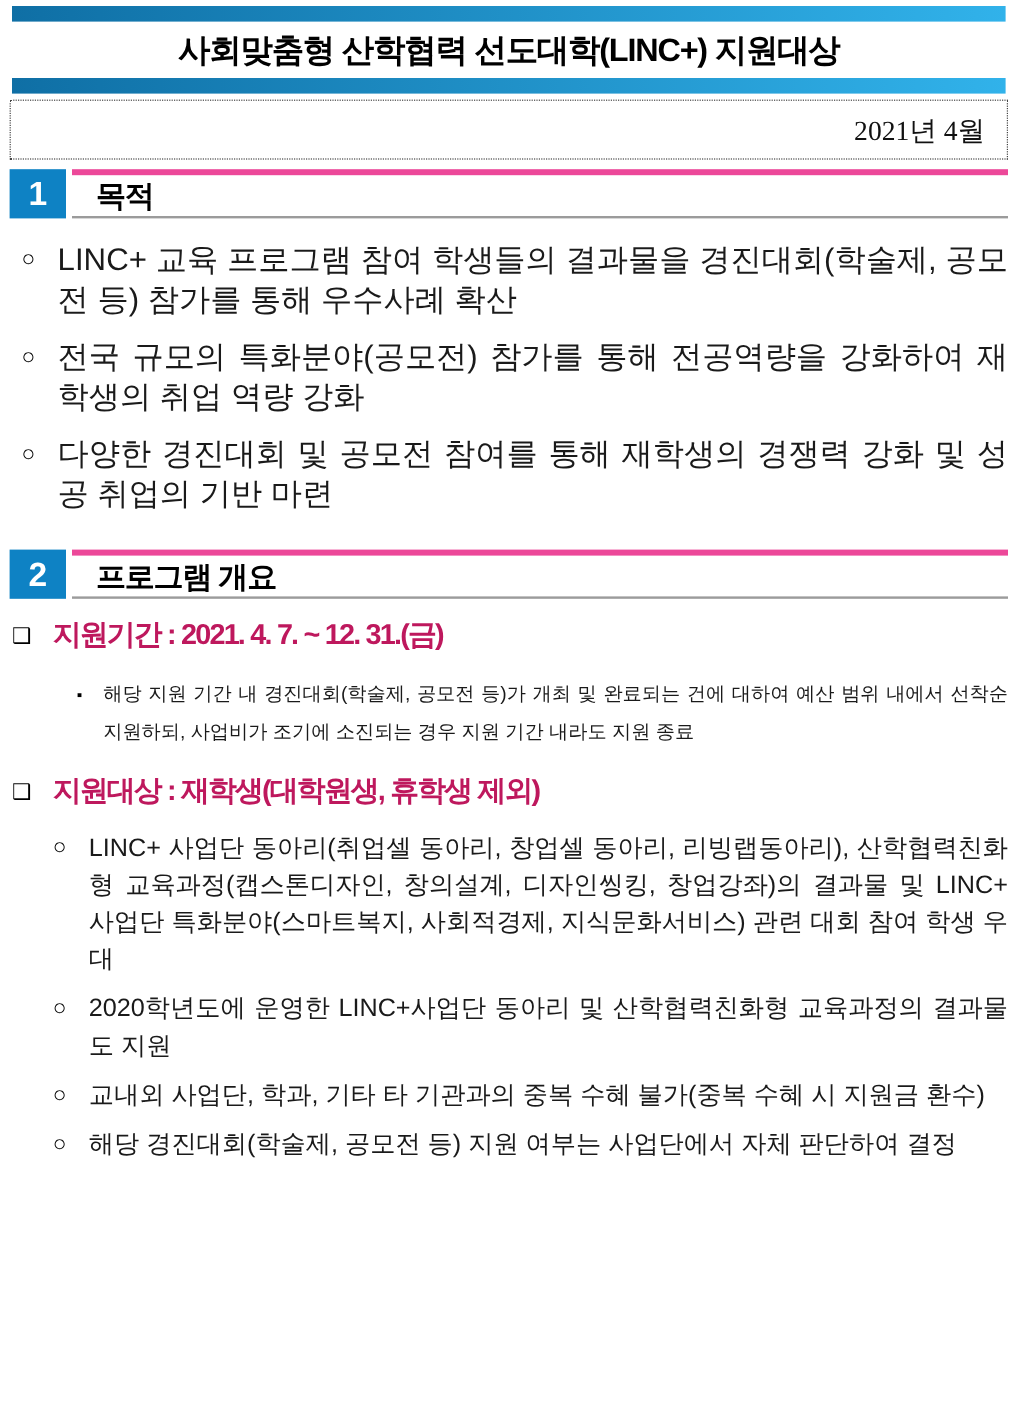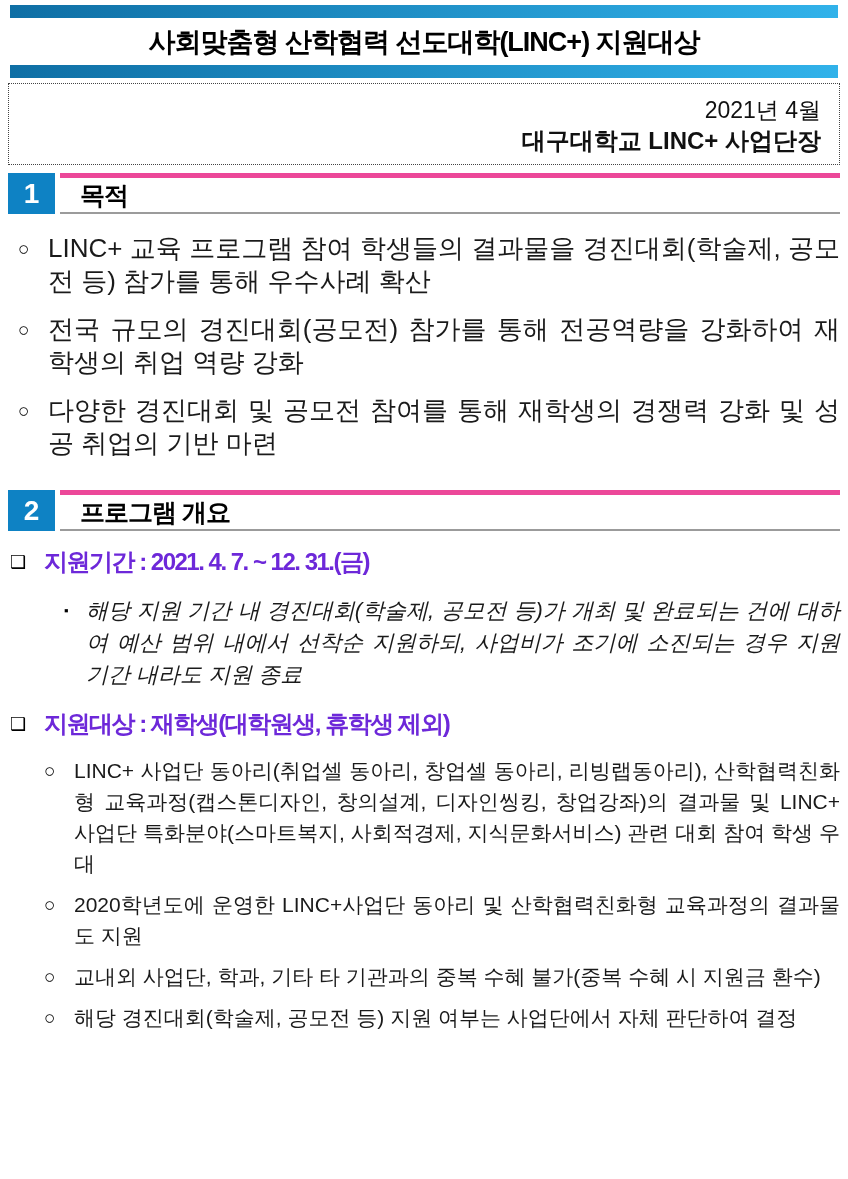--- a/index.html
+++ b/index.html
@@ -30,21 +30,21 @@
 
   
   .intro-box {
     margin-top: 5px; border: 1px dotted #444;
     padding: 6px 12px 8px 12px;
   }
   .intro-para {
     margin: 0; font-size: 21px; line-height: 32px; color: #1a1a1a;
     text-indent: 24px; text-align: justify; word-break: break-all;
   }
-  .intro-date { margin-top: 6px; text-align: right; font-size: 23px; line-height: 28px; padding-right: 6px; }
+  .intro-date { margin-top: 6px; text-align: right; font-size: 23px; line-height: 28px; padding-right: 6px; font-family: Liberation Serif, serif; }
   .intro-sign { margin-top: 2px; text-align: right; font-size: 24px; line-height: 30px; font-weight: bold; padding-right: 6px; }
 
   
   .sec { display: flex; margin-top: 8px; height: 41px; }
   .sec.second { margin-top: 30px; }
   .sec-num {
     width: 47px; height: 41px; flex: 0 0 47px;
     background: var(--num-bg, #0e82c4);
     color: #fff; font-size: 28px; font-weight: bold;
     display: flex; align-items: center; justify-content: center;
@@ -66,68 +66,67 @@
     flex: 1; font-size: 26px; line-height: 33px; color: #1a1a1a;
     text-align: justify; word-break: break-all;
   }
   .blist.lv1 { padding-left: 10px; }
   .blist.lv1 li { margin-top: 15px; }
   .blist.lv1 li:first-child { margin-top: 18px; }
 
   
   .hrow { display: flex; align-items: flex-start; padding-left: 2px; }
   .hrow .hmarker { flex: 0 0 34px; font-size: 18px; line-height: 34px; font-weight: bold; color: #000; }
-  .hrow .htext { flex: 1; font-size: 24px; line-height: 34px; font-weight: bold; letter-spacing: -1.5px; color: #6d28d9; }
+  .hrow .htext { flex: 1; font-size: 24px; line-height: 34px; font-weight: bold; letter-spacing: -1.5px; color: #be185d; }
   .hrow.period { margin-top: 14px; }
   .hrow.target { margin-top: 16px; }
 
   
   .subbullet { display: flex; margin-top: 16px; padding-left: 56px; }
   .subbullet .smarker { flex: 0 0 22px; font-size: 13px; line-height: 32px; color: #000; }
   .subbullet .stext {
-    flex: 1; font-size: 22px; line-height: 32px; color: #1a1a1a;
-    text-align: justify; word-break: break-all; font-style: italic;
+    flex: 1; font-size: 16px; line-height: 32px; color: #1a1a1a;
+    text-align: justify; word-break: break-all;
   }
 
   
   .blist.lv2 { padding-left: 36px; }
   .blist.lv2 li { margin-top: 10px; }
   .blist.lv2 li:first-child { margin-top: 14px; }
   .blist.lv2 .btext { font-size: 21px; line-height: 31px; }
   .blist.lv2 .marker { line-height: 31px; }
 </style>
 </head>
 <body>
 
 <div class="page">
 
   <div class="hbar top"></div>
   <div class="subtitle">사회맞춤형 산학협력 선도대학(LINC+) 지원대상</div>
   <div class="hbar bottom"></div>
 
   <div class="intro-box">
     <div class="intro-date">2021년 4월</div>
-    <div class="intro-sign">대구대학교 LINC+ 사업단장</div>
   </div>
 
   <div class="sec">
     <div class="sec-num">1</div>
     <div class="sec-rule">
       <span class="sec-title">목적</span>
     </div>
   </div>
 
   <ul class="blist lv1">
     <li class="bullet">
       <span class="marker">○</span>
       <span class="btext">LINC+ 교육 프로그램 참여 학생들의 결과물을 경진대회(학술제, 공모전 등) 참가를 통해 우수사례 확산</span>
     </li>
     <li class="bullet">
       <span class="marker">○</span>
-      <span class="btext">전국 규모의 경진대회(공모전) 참가를 통해 전공역량을 강화하여 재학생의 취업 역량 강화</span>
+      <span class="btext">전국 규모의 특화분야(공모전) 참가를 통해 전공역량을 강화하여 재학생의 취업 역량 강화</span>
     </li>
     <li class="bullet">
       <span class="marker">○</span>
       <span class="btext">다양한 경진대회 및 공모전 참여를 통해 재학생의 경쟁력 강화 및 성공 취업의 기반 마련</span>
     </li>
   </ul>
 
   <div class="sec second">
     <div class="sec-num">2</div>
     <div class="sec-rule">

